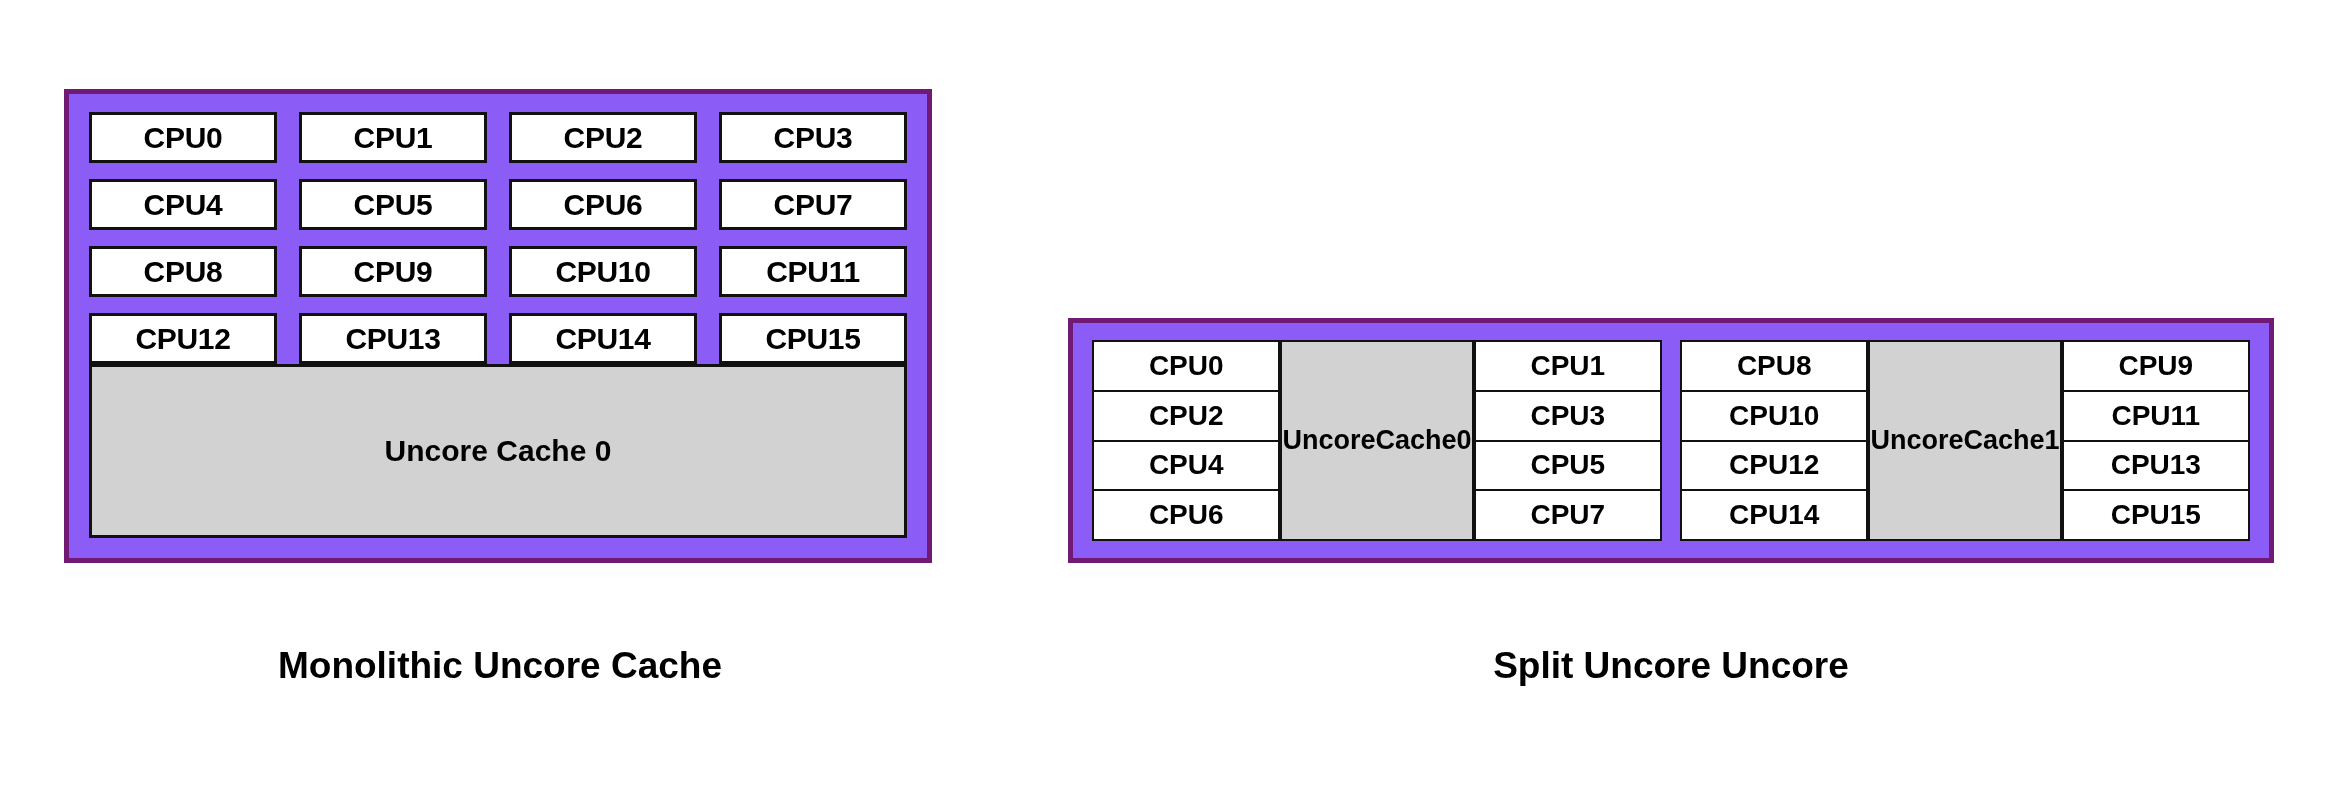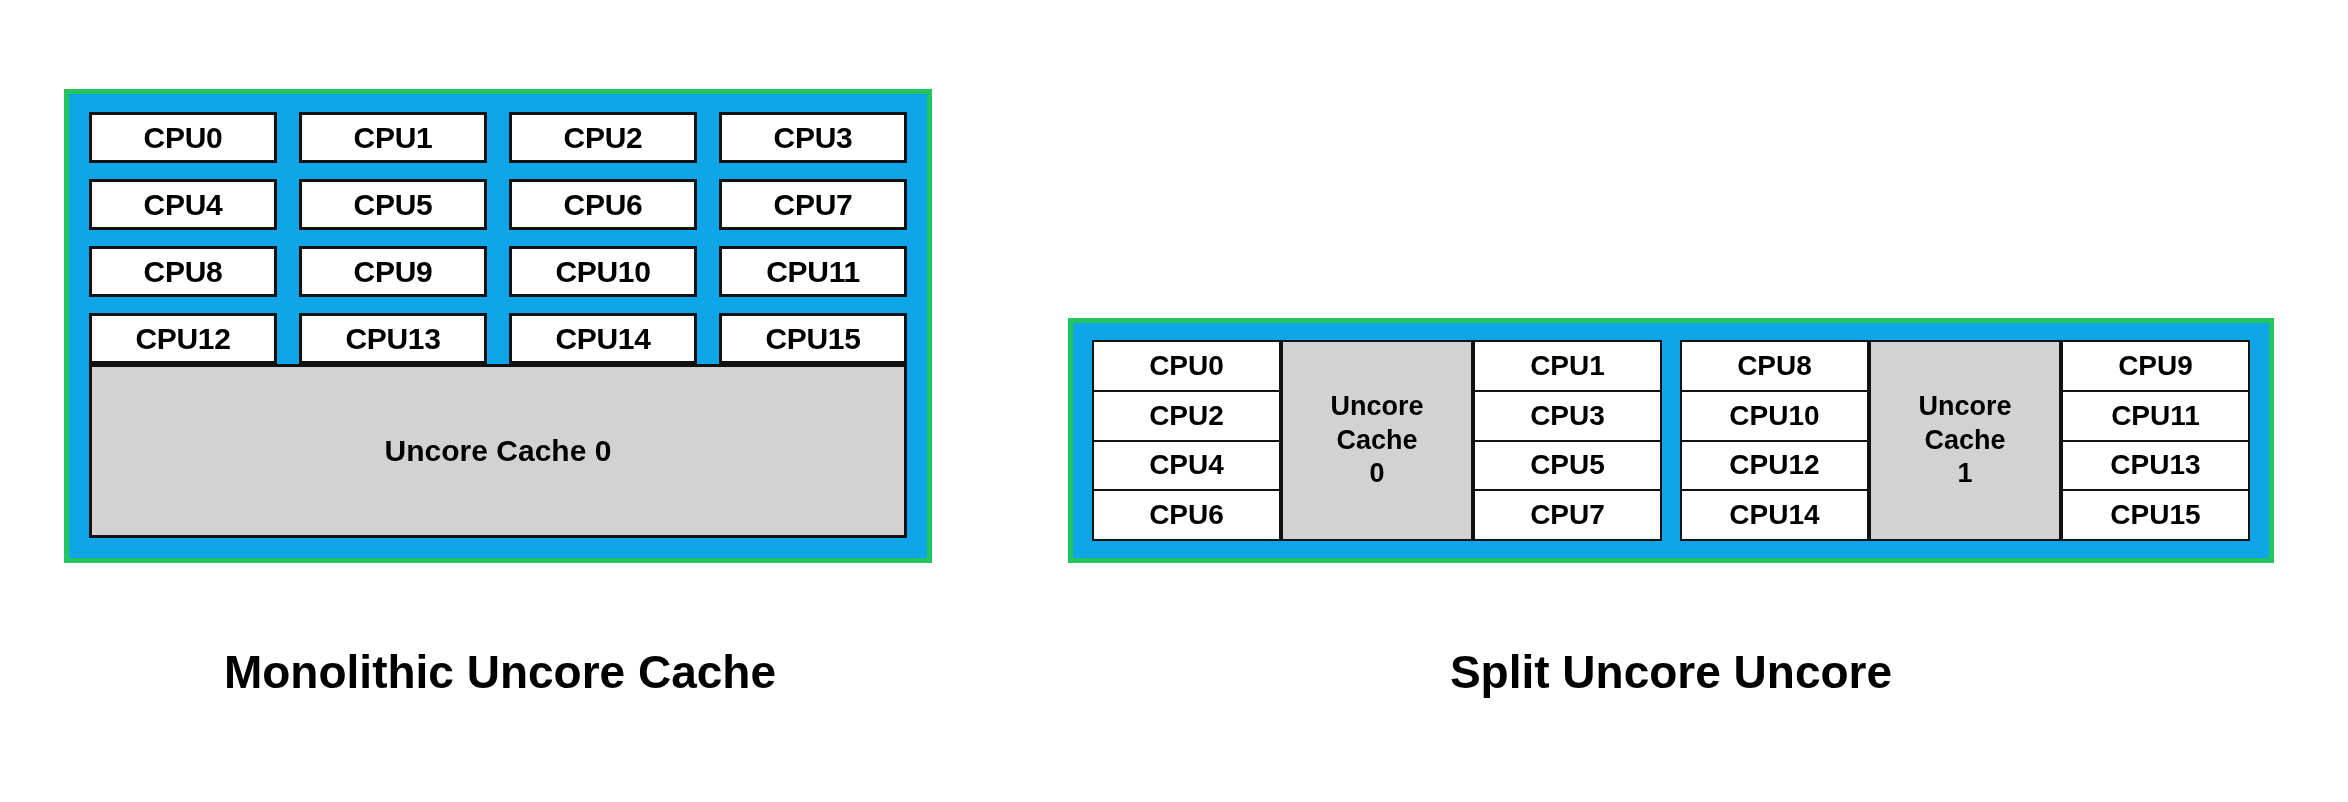--- a/index.html
+++ b/index.html
@@ -13,22 +13,22 @@
     position: relative;
     font-family: "Liberation Sans", sans-serif;
     overflow: hidden;
   }
 
   
   .diagram {
     position: absolute;
   }
   .outer-frame {
-    border: 5px solid #22c55e;
-    background: #0ea5e9;
+    border: 5px solid #701a75;
+    background: #8b5cf6;
     box-sizing: border-box;
   }
 
   
   #monolithic-diagram {
     left: 64px;
     top: 89px;
     width: 868px;
     height: 474px;
   }
@@ -116,35 +116,35 @@
     margin-bottom: -2px;
   }
   .cpu-row:last-child { margin-bottom: 0; }
 
   .uncore-col {
     flex: 0 0 192px;
     border: 2px solid #111111;
     background: #d2d2d2;
     box-sizing: border-box;
     display: flex;
-    flex-direction: column;
+    flex-direction: row;
     align-items: center;
     justify-content: center;
     font-size: 27px;
     font-weight: bold;
     color: #000000;
     line-height: 1.25;
     text-align: center;
   }
   .uncore-col span { display: block; }
 
   
   .caption {
     position: absolute;
-    font-size: 46px;
+    font-size: 37px;
     font-weight: bold;
     color: #000000;
     white-space: nowrap;
     text-align: center;
   }
   #caption-monolithic {
     left: 0px;
     top: 645px;
     width: 1000px;
   }

